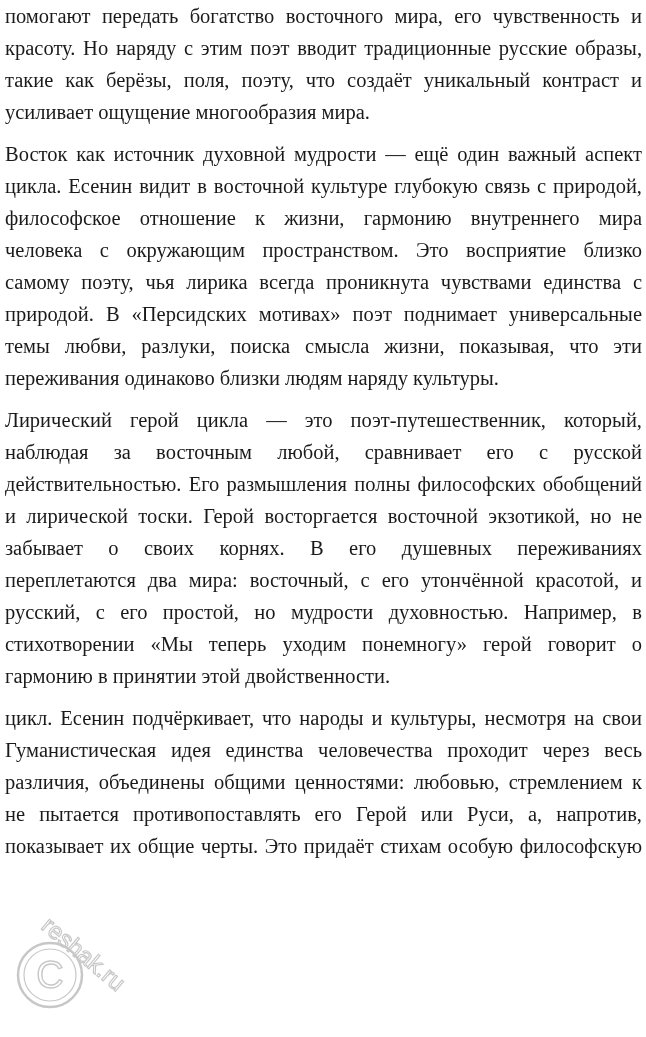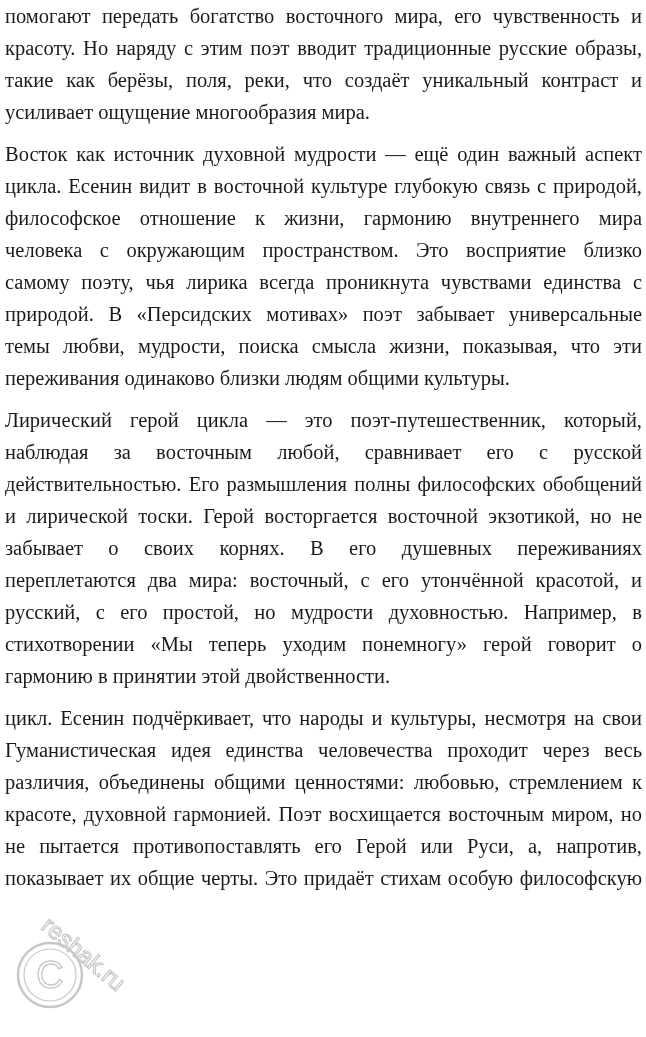--- a/index.html
+++ b/index.html
@@ -62,21 +62,21 @@
 <div class="page">
 
   <div class="para">
     <span class="line">
         <span class="line-inner">помогают передать богатство восточного мира, его чувственность и</span>
       </span>
     <span class="line">
         <span class="line-inner">красоту. Но наряду с этим поэт вводит традиционные русские образы,</span>
       </span>
     <span class="line">
-        <span class="line-inner">такие как берёзы, поля, реки, что создаёт уникальный контраст и</span>
+        <span class="line-inner">такие как берёзы, поля, поэту, что создаёт уникальный контраст и</span>
       </span>
     <span class="line last">
         <span class="line-inner">усиливает ощущение многообразия мира.</span>
       </span>
   </div>
   <div class="para-gap"></div>
 
   <div class="para">
     <span class="line">
         <span class="line-inner">Восток как источник духовной мудрости — ещё один важный аспект</span>
@@ -87,27 +87,27 @@
     <span class="line">
         <span class="line-inner">философское отношение к жизни, гармонию внутреннего мира</span>
       </span>
     <span class="line">
         <span class="line-inner">человека с окружающим пространством. Это восприятие близко</span>
       </span>
     <span class="line">
         <span class="line-inner">самому поэту, чья лирика всегда проникнута чувствами единства с</span>
       </span>
     <span class="line">
-        <span class="line-inner">природой. В «Персидских мотивах» поэт забывает универсальные</span>
+        <span class="line-inner">природой. В «Персидских мотивах» поэт поднимает универсальные</span>
       </span>
     <span class="line">
-        <span class="line-inner">темы любви, мудрости, поиска смысла жизни, показывая, что эти</span>
+        <span class="line-inner">темы любви, разлуки, поиска смысла жизни, показывая, что эти</span>
       </span>
     <span class="line last">
-        <span class="line-inner">переживания одинаково близки людям общими культуры.</span>
+        <span class="line-inner">переживания одинаково близки людям наряду культуры.</span>
       </span>
   </div>
   <div class="para-gap"></div>
 
   <div class="para">
     <span class="line">
         <span class="line-inner">Лирический герой цикла — это поэт-путешественник, который,</span>
       </span>
     <span class="line">
         <span class="line-inner">наблюдая за восточным любой, сравнивает его с русской</span>
@@ -140,23 +140,20 @@
     <span class="line">
         <span class="line-inner">цикл. Есенин подчёркивает, что народы и культуры, несмотря на свои</span>
       </span>
     <span class="line">
         <span class="line-inner">Гуманистическая идея единства человечества проходит через весь</span>
       </span>
     <span class="line">
         <span class="line-inner">различия, объединены общими ценностями: любовью, стремлением к</span>
       </span>
     <span class="line">
-        <span class="line-inner">красоте, духовной гармонией. Поэт восхищается восточным миром, но</span>
-      </span>
-    <span class="line">
         <span class="line-inner">не пытается противопоставлять его Герой или Руси, а, напротив,</span>
       </span>
     <span class="line">
         <span class="line-inner">показывает их общие черты. Это придаёт стихам особую философскую</span>
       </span>
   </div>
 </div>
 
 <div class="watermark">
   <svg width="150" height="150" viewBox="0 0 150 150">

